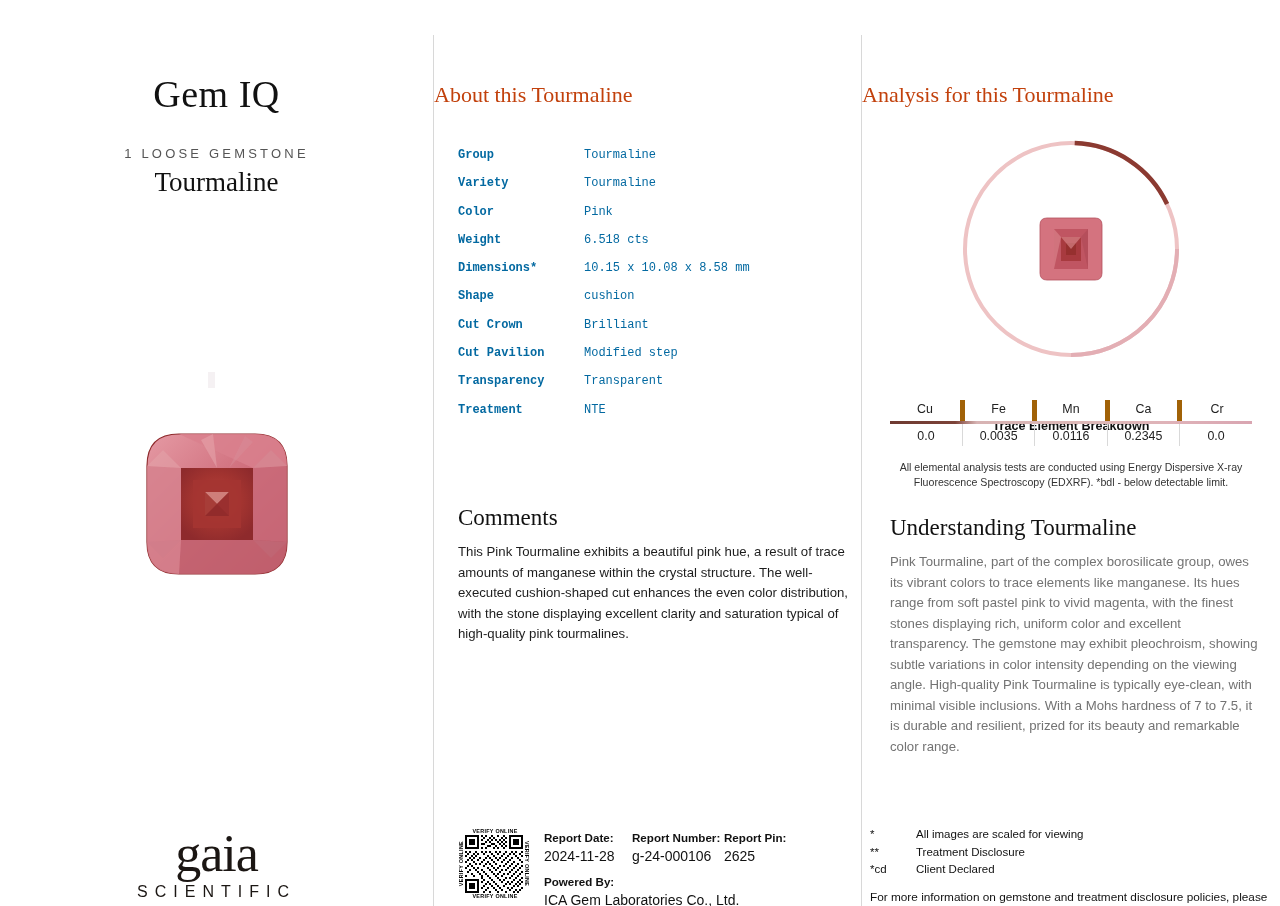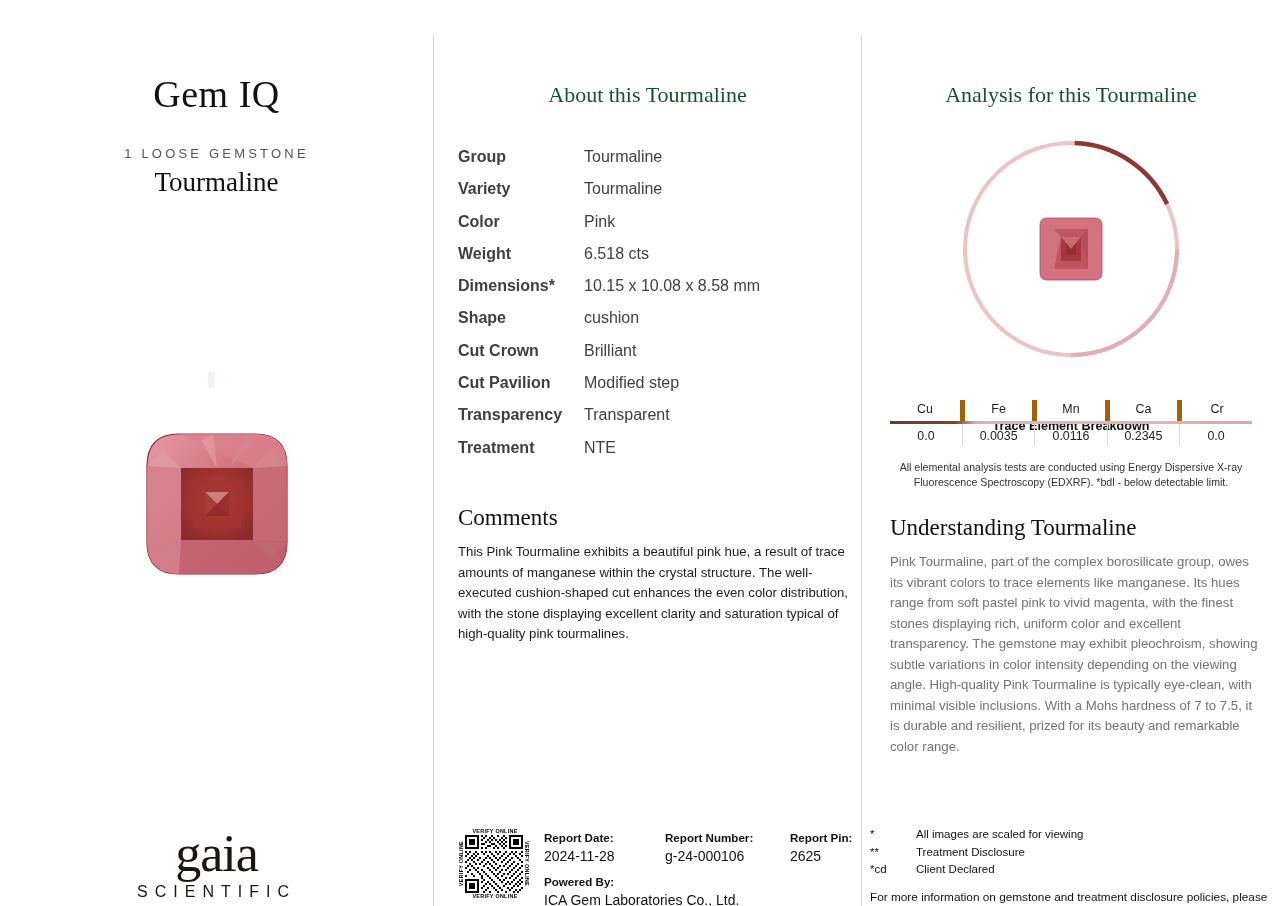--- a/index.html
+++ b/index.html
@@ -113,22 +113,22 @@
     letter-spacing: 7px;
     color: #1b1613;
     line-height: 20px;
     margin-top: 2px;
   }
 
   
   .sec-head-serif {
     font-family: "Liberation Serif", serif;
     font-size: 22px;
-    color: #14532d;
-    text-align: center;
+    color: #c2410c;
+    text-align: left;
   }
   .sec-head-left {
     font-family: "Liberation Serif", serif;
     font-size: 23px;
     color: #111;
     text-align: left;
   }
 
   .about-head {
     position: absolute;
@@ -137,24 +137,25 @@
   }
 
   .prop-table {
     position: absolute;
     left: 24px;
     top: 148px;
     width: 380px;
     border-collapse: collapse;
   }
   .prop-table td {
-    font-size: 16px;
+    font-size: 12px;
     padding: 0 0 14.3px 0;
     vertical-align: top;
-    color: #404040;
+    color: #0369a1;
+    font-family: Liberation Mono, monospace;
   }
   .prop-key   { font-weight: bold; width: 126px; }
   .prop-val   { font-weight: normal; }
 
   .comments-head {
     position: absolute;
     left: 24px;
     top: 505px;
   }
   .comments-body {
@@ -199,21 +200,21 @@
     line-height: 7px;
   }
   .qr-label-side.left { transform: rotate(180deg); }
   .qr-code {
     width: 58px;
     height: 58px;
     flex: 0 0 58px;
   }
 
   .report-fields { flex: 1; padding-top: 2px; }
-  .rf-row { display: flex; gap: 33px; }
+  .rf-row { display: flex; }
   .rf-cell-date   { width: 88px; }
   .rf-cell-num    { width: 92px; }
   .rf-cell-pin    { width: 70px; }
   .rf-label {
     font-size: 11.6px;
     font-weight: bold;
     color: #111;
     line-height: 16px;
     white-space: nowrap;
   }

